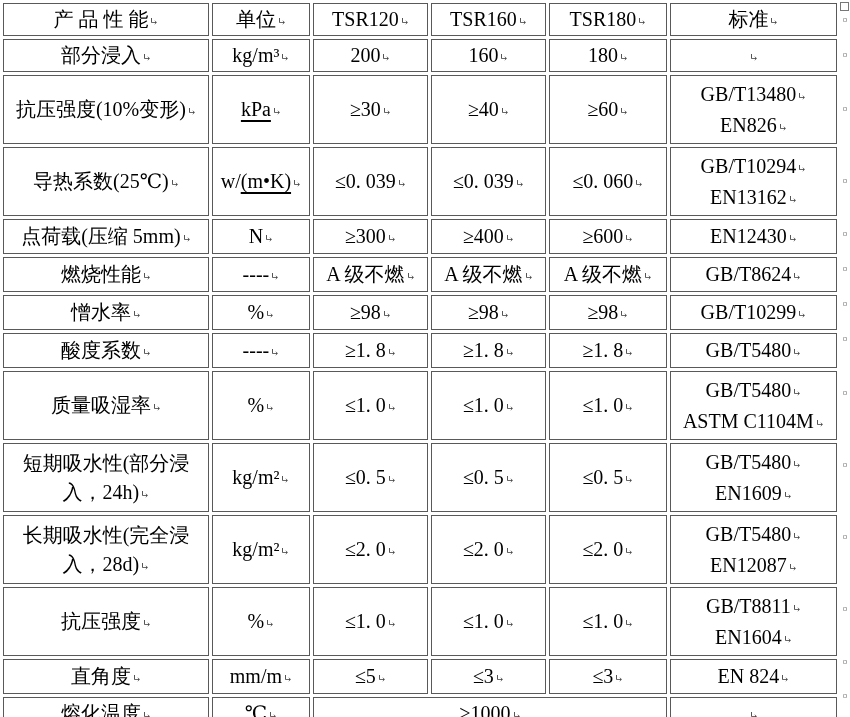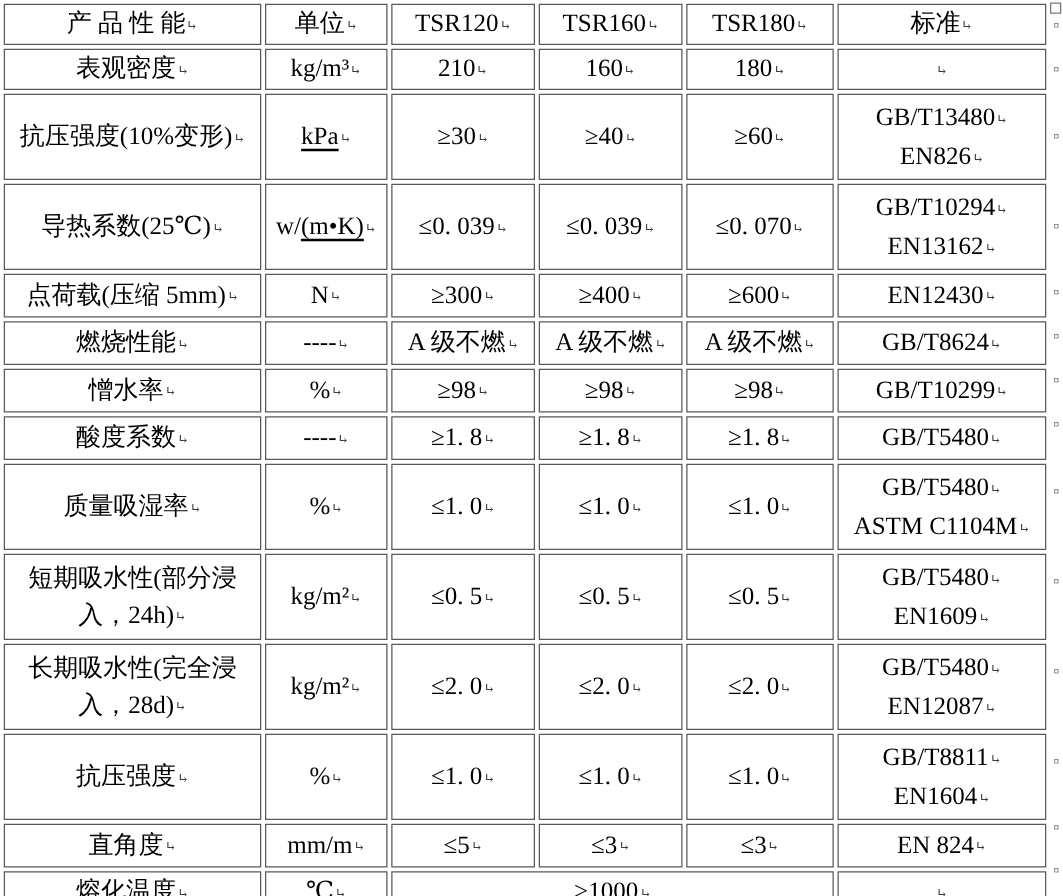--- a/index.html
+++ b/index.html
@@ -99,44 +99,44 @@
     <tbody id="tbody">
         <tr>
           <th><span class="txt">产 品 性 能</span><span class="mark">↵</span></th>
           <th><span class="txt">单位</span><span class="mark">↵</span></th>
           <th><span class="txt">TSR120</span><span class="mark">↵</span></th>
           <th><span class="txt">TSR160</span><span class="mark">↵</span></th>
           <th><span class="txt">TSR180</span><span class="mark">↵</span></th>
           <th><span class="txt">标准</span><span class="mark">↵</span></th>
         </tr>
         <tr>
-          <td><span class="txt">表观密度</span><span class="mark">↵</span></td>
+          <td><span class="txt">部分浸入</span><span class="mark">↵</span></td>
           <td><span class="txt">kg/m³</span><span class="mark">↵</span></td>
-          <td><span class="txt">210</span><span class="mark">↵</span></td>
+          <td><span class="txt">200</span><span class="mark">↵</span></td>
           <td><span class="txt">160</span><span class="mark">↵</span></td>
           <td><span class="txt">180</span><span class="mark">↵</span></td>
           <td><span class="mark">↵</span></td>
         </tr>
         <tr class="tall">
           <td><span class="txt">抗压强度(10%变形)</span><span class="mark">↵</span></td>
           <td><span class="txt wavy">kPa</span><span class="mark">↵</span></td>
           <td><span class="txt">≥30</span><span class="mark">↵</span></td>
           <td><span class="txt">≥40</span><span class="mark">↵</span></td>
           <td><span class="txt">≥60</span><span class="mark">↵</span></td>
           <td>
             <div class="std-line"><span class="txt">GB/T13480</span><span class="mark">↵</span></div>
             <div class="std-line"><span class="txt">EN826</span><span class="mark">↵</span></div>
           </td>
         </tr>
         <tr class="tall">
           <td><span class="txt">导热系数(25℃)</span><span class="mark">↵</span></td>
           <td><span class="txt">w/</span><span class="txt wavy">(m•K)</span><span class="mark">↵</span></td>
           <td><span class="txt">≤0. 039</span><span class="mark">↵</span></td>
           <td><span class="txt">≤0. 039</span><span class="mark">↵</span></td>
-          <td><span class="txt">≤0. 070</span><span class="mark">↵</span></td>
+          <td><span class="txt">≤0. 060</span><span class="mark">↵</span></td>
           <td>
             <div class="std-line"><span class="txt">GB/T10294</span><span class="mark">↵</span></div>
             <div class="std-line"><span class="txt">EN13162</span><span class="mark">↵</span></div>
           </td>
         </tr>
         <tr>
           <td><span class="txt">点荷载(压缩 5mm)</span><span class="mark">↵</span></td>
           <td><span class="txt">N</span><span class="mark">↵</span></td>
           <td><span class="txt">≥300</span><span class="mark">↵</span></td>
           <td><span class="txt">≥400</span><span class="mark">↵</span></td>

